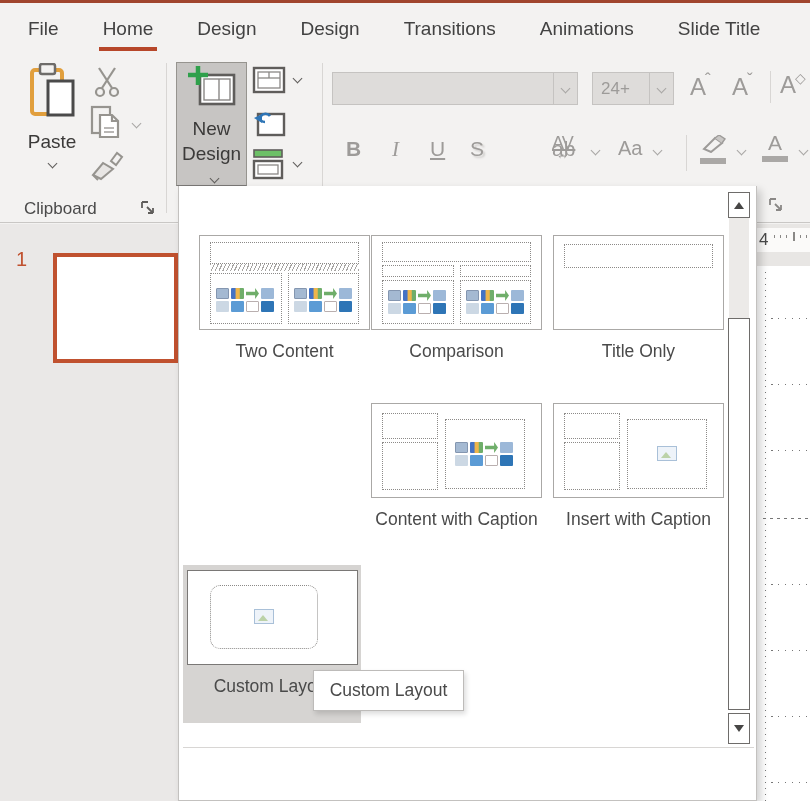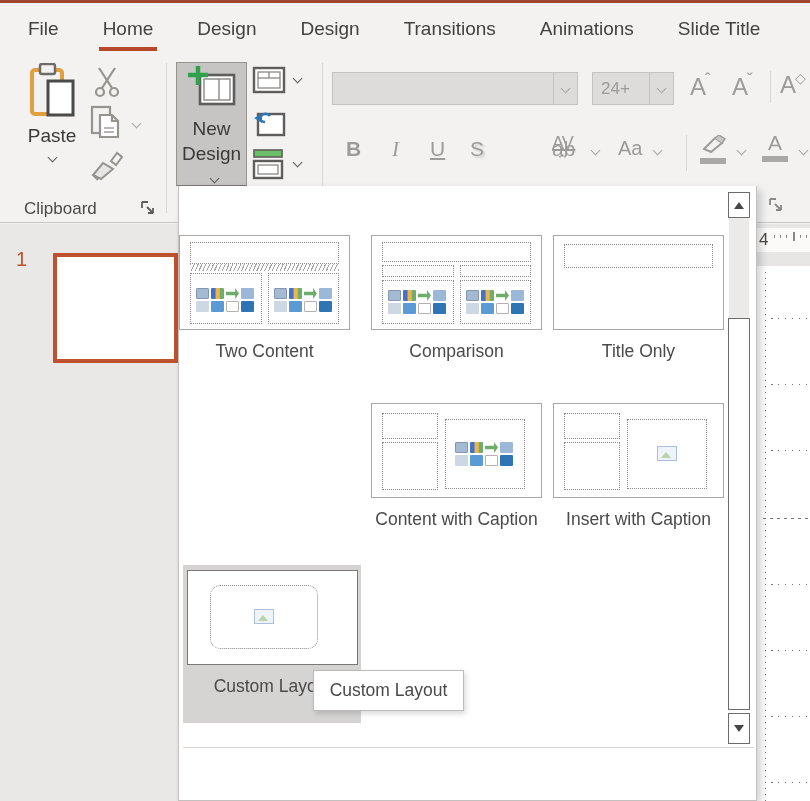--- a/index.html
+++ b/index.html
@@ -19,21 +19,21 @@
   .ribbon { position:absolute; left:0; top:55px; width:810px; height:168px; background:#f3f2f1;
             border-bottom:1px solid #c9c7c5; }
   .vsep { position:absolute; top:8px; width:1px; height:150px; background:#d8d6d4; }
   .group-label { position:absolute; font-size:17px; color:#4a4a4a; }
   .launcher { position:absolute; width:17px; height:17px; }
   .chev { display:inline-block; width:7px; height:7px; border-right:1.6px solid #5f5d5b;
           border-bottom:1.6px solid #5f5d5b; transform:rotate(45deg); }
   .chev.dis { border-color:#a8a6a4; }
 
   .paste-btn { position:absolute; left:12px; top:6px; width:80px; height:128px; text-align:center; }
-  .paste-label { font-size:19px; color:#3b3a39; margin-top:2px; }
+  .paste-label { font-size:19px; color:#3b3a39; margin-top:8px; }
   .small-btn { position:absolute; width:42px; height:38px; display:flex; align-items:center; justify-content:center; }
 
   .new-slide-btn { position:absolute; left:176px; top:7px; width:71px; height:124px;
                    background:#c7c5c3; border:1px solid #96948f; border-bottom-color:#7a7876;
                    text-align:center; }
   .ns-text { font-size:19px; color:#3b3a39; line-height:25px; }
   .slide-mini-btn { position:absolute; left:250px; width:38px; height:34px; display:flex; align-items:center; justify-content:center; }
 
   .combo { position:absolute; height:33px; background:#dedcda; border:1px solid #c5c3c1; display:flex; }
   .combo .val { flex:1; font-size:17px; color:#9d9b99; padding:6px 0 0 8px; }
@@ -308,21 +308,21 @@
       <div class="hdots" style="top:516px;"></div>
     </div>
   </div>
   <svg class="launcher" style="left:768px; top:197px;" viewBox="0 0 17 17">
     <path d="M2 2 h6 M2 2 v6" stroke="#8a8886" stroke-width="1.8" fill="none"></path>
     <path d="M7 7 L13 13 M13 13 v-5 M13 13 h-5" stroke="#8a8886" stroke-width="1.8" fill="none"></path>
   </svg>
 
   <div class="dropdown">
 
-    <div class="cell" style="left:0; top:49px;">
+    <div class="cell" style="left:20px; top:49px;">
       <div class="thumb">
         <div class="ph" style="left:10px; top:6px; width:149px; height:22px;"></div>
         <div class="hatch" style="left:10px; top:28px; width:149px; height:7px;"></div>
         <div class="ph" style="left:10px; top:37px; width:72px; height:51px;"></div>
         <div class="ph" style="left:88px; top:37px; width:71px; height:51px;"></div>
         <div class="cluster" style="left:16px; top:52px;">
             <div class="k1"></div>
             <div class="k2"></div>
             <div class="k3"></div>
             <div class="k4"></div>

